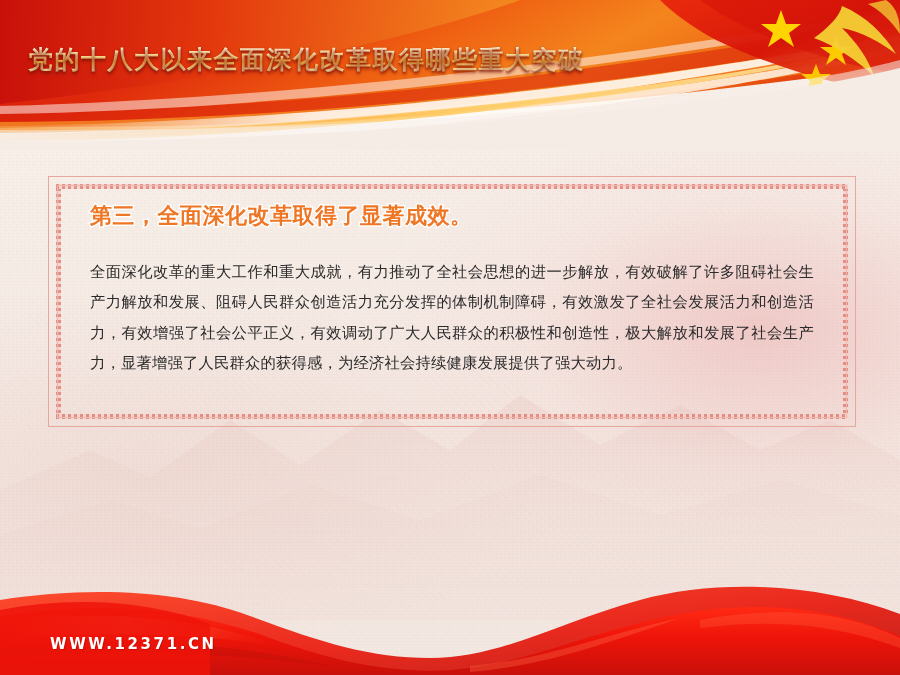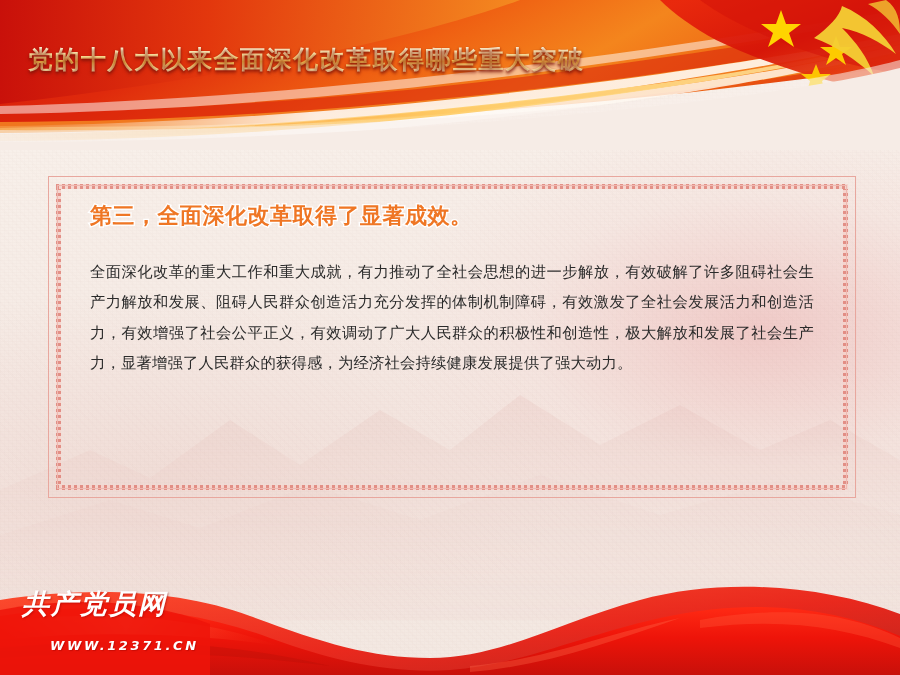--- a/index.html
+++ b/index.html
@@ -44,21 +44,21 @@
     -webkit-background-clip:text; background-clip:text;
     -webkit-text-fill-color:transparent;
     text-shadow:0 2px 3px rgba(120,18,8,.55);
     filter:drop-shadow(0 1px 1px rgba(130,20,10,.6));
     white-space:nowrap;
     z-index:5;
   }
 
   
   .card {
-    position:absolute; left:48px; top:176px; width:808px; height:322px;
+    position:absolute; left:48px; top:176px; width:808px; height:251px;
     z-index:4;
   }
   .card-frame-outer {
     position:absolute; inset:0;
     border:1px solid #e8a79e;
   }
   .card-frame-inner {
     position:absolute; inset:3px;
     border:5px solid transparent;
     
@@ -104,25 +104,24 @@
   .footer { position:absolute; left:0; bottom:0; width:900px; height:105px; overflow:hidden; z-index:3; }
   .logo { position:absolute; left:22px; bottom:22px; z-index:6; }
   .logo-cn {
     font-size:27px; font-weight:bold; color:#ffffff;
     font-family:"DejaVu Sans","Liberation Sans",sans-serif;
     letter-spacing:2px; line-height:1;
     font-style:italic;
     text-shadow:1px 1px 2px rgba(150,0,0,.45);
   }
   .logo-url {
-    font-size:13px; color:#ffffff; letter-spacing:2.6px;
+    font-size:15px; color:#ffffff; letter-spacing:2.6px;
     font-family:"DejaVu Sans","Liberation Sans",sans-serif;
     margin-top:21px; font-weight:bold; padding-left:28px;
     text-shadow:1px 1px 1px rgba(150,0,0,.4);
-    font-style:italic;
   }
 </style>
 </head>
 <body>
 
 <div class="slide">
 
   <svg class="watermark" viewBox="0 0 900 320" preserveAspectRatio="none">
     <defs>
       <linearGradient id="wmg" x1="0" y1="0" x2="0" y2="1">
@@ -242,18 +241,17 @@
 
       <path d="M0,52 C110,38 200,48 280,76 C200,64 100,60 0,70 Z" fill="url(#fwhl)"></path>
       <path d="M470,96 C545,90 605,64 680,48 C610,72 545,96 470,102 Z" fill="#ff6a4a" opacity=".35"></path>
       <path d="M700,50 C790,34 850,44 900,68 L900,78 C840,56 780,48 700,58 Z" fill="#ff5a38" opacity=".35"></path>
       <path d="M0,78 C120,66 230,72 330,96 C220,82 110,80 0,88 Z" fill="#b00d06" opacity=".28"></path>
 
       <path d="M0,40 C70,26 150,30 210,54 L210,105 H0 Z" fill="#ee1409" opacity=".85"></path>
     </svg>
 
     <div class="logo">
-      <div class="logo-cn">共产党员网</div>
       <div class="logo-url">WWW.12371.CN</div>
     </div>
   </div>
 
 </div>
 
 </body></html>

